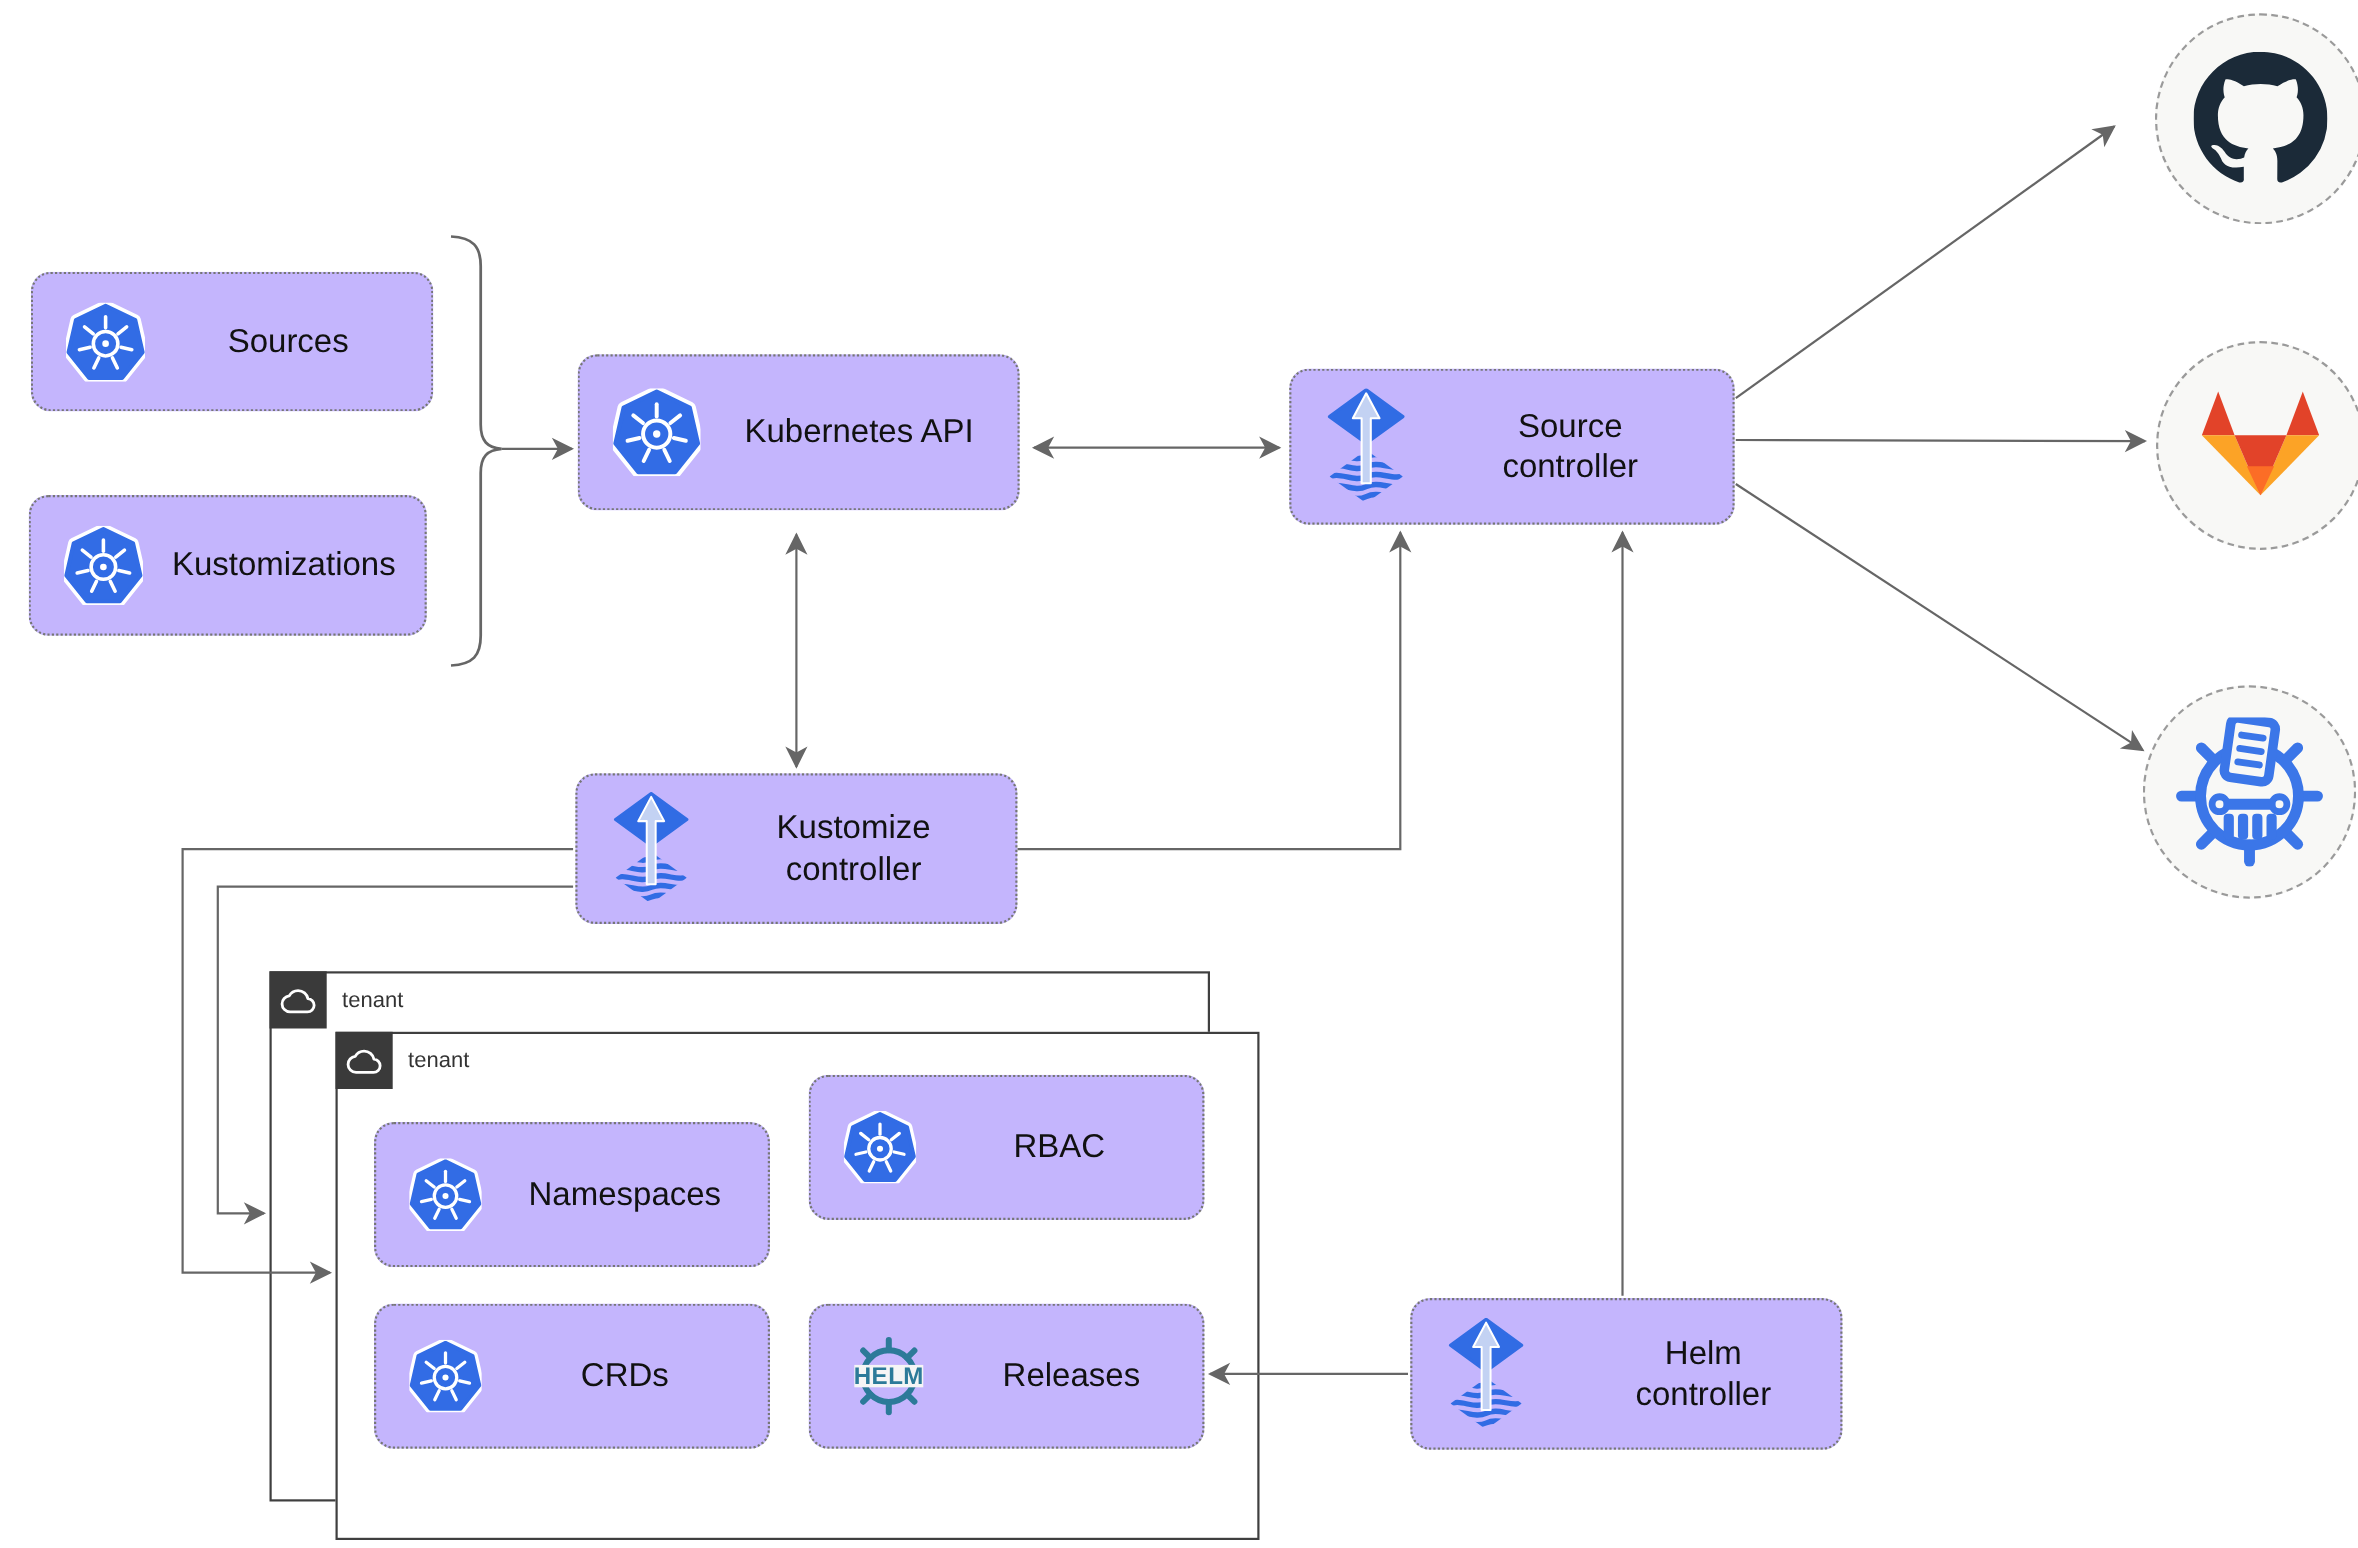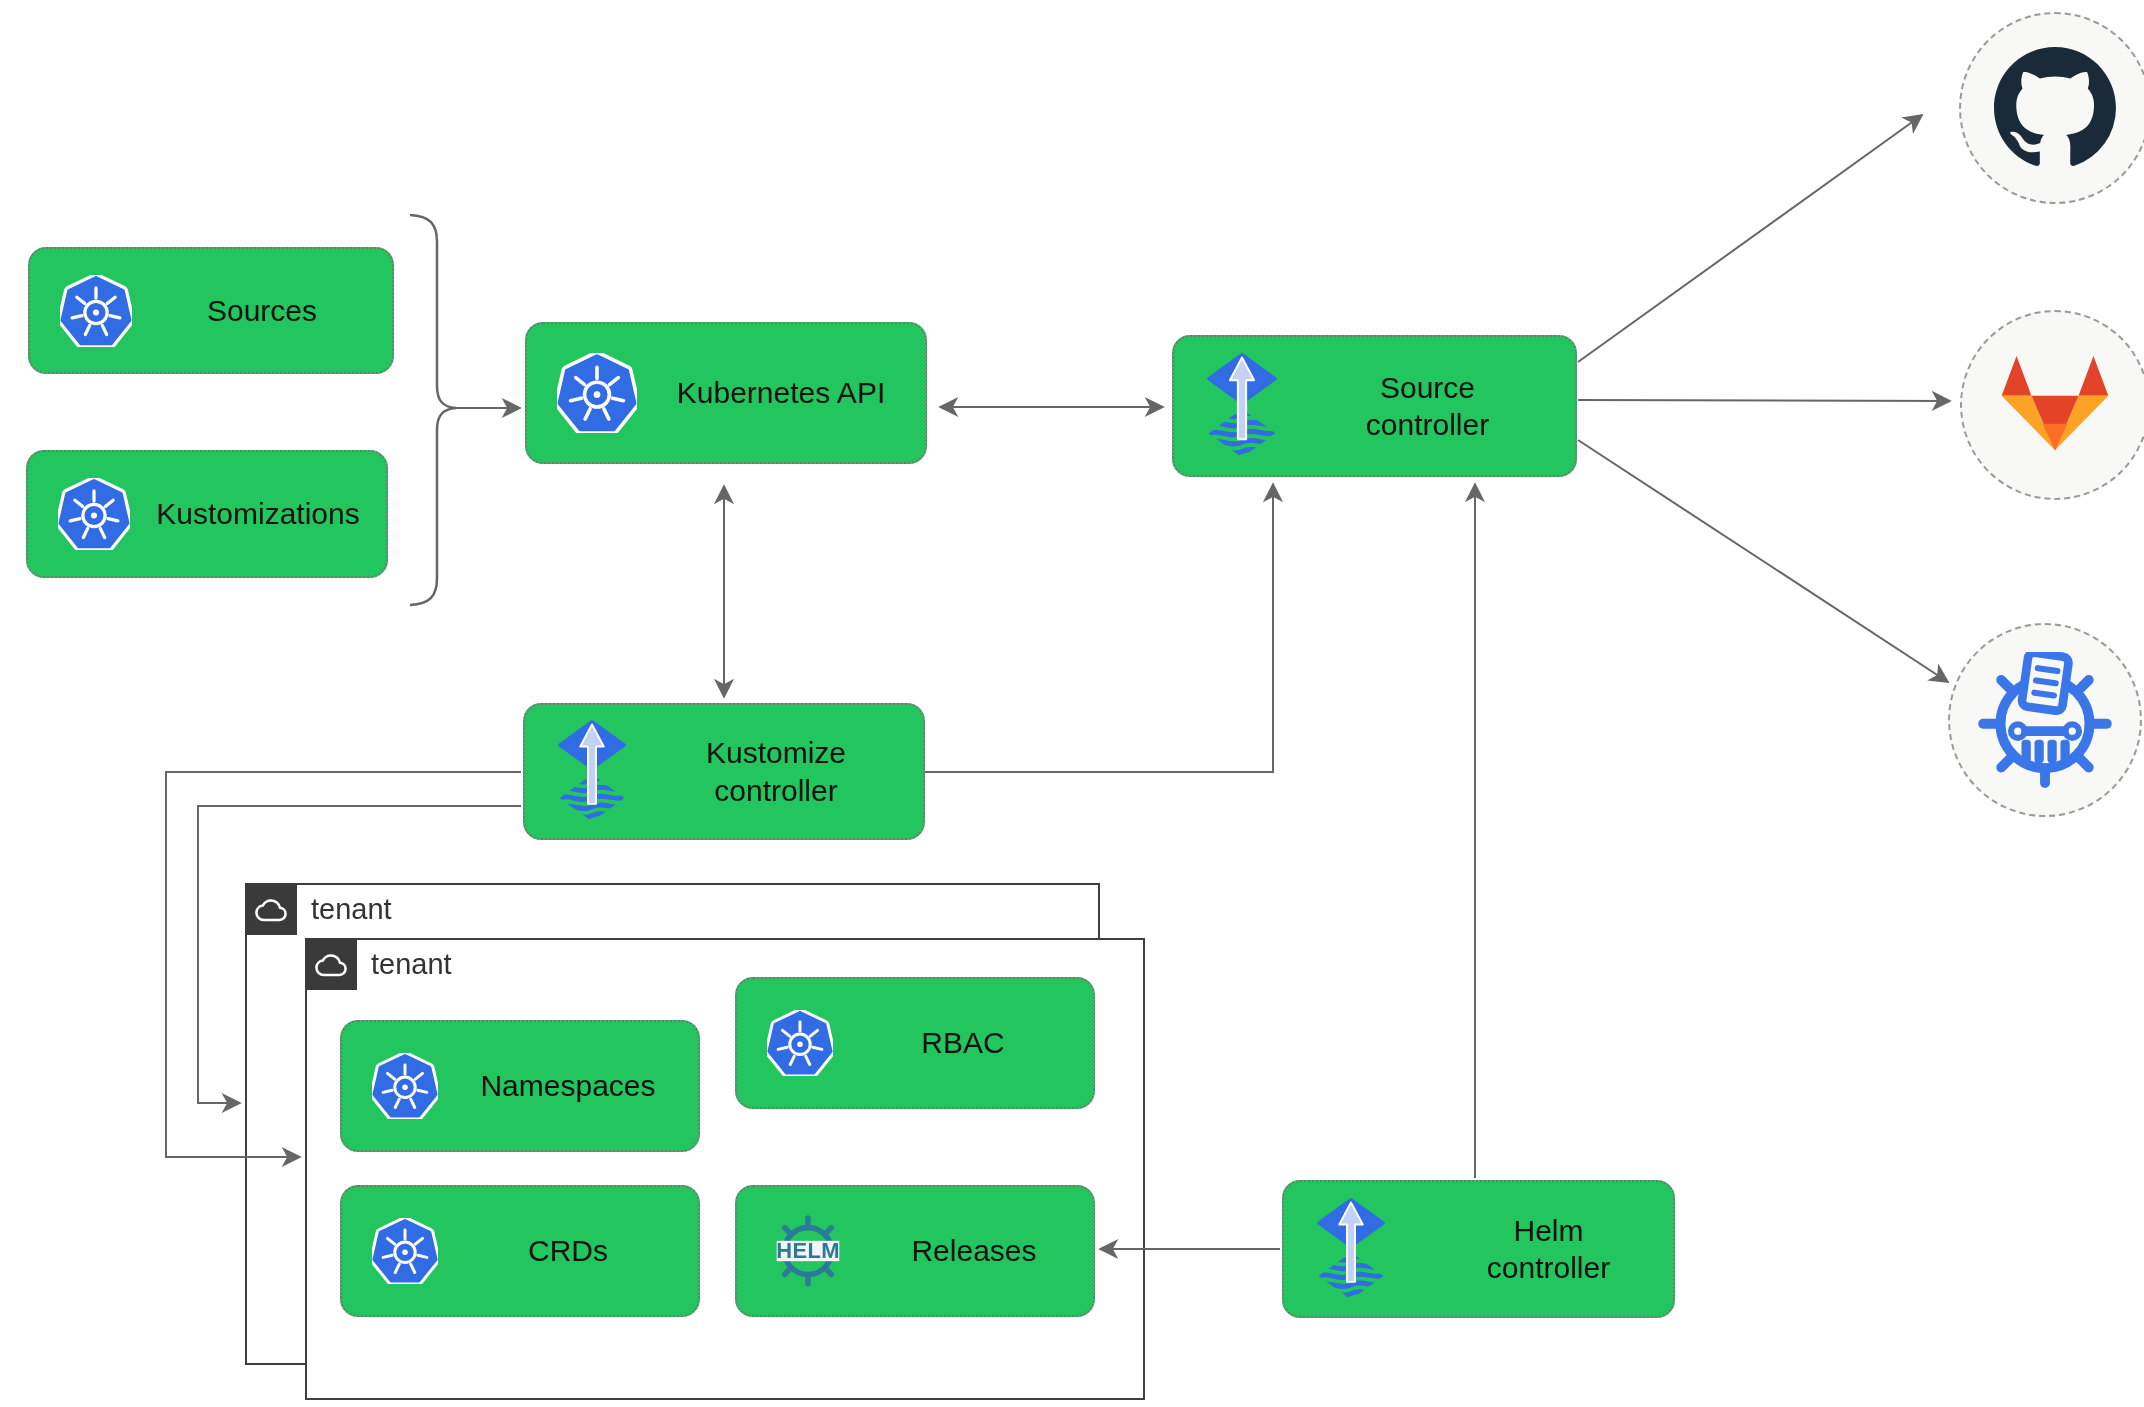--- a/index.html
+++ b/index.html
@@ -1,29 +1,29 @@
 <!DOCTYPE html>
 <html><head>
 <meta charset="utf-8">
 <style>
   html,body{margin:0;padding:0;background:#fff;}
   body{width:2144px;height:1407px;position:relative;font-family:"Liberation Sans",sans-serif;overflow:hidden;}
 
   
-  .node{position:absolute;background:#22c55e;border:2px dotted #767676;border-radius:18px;
+  .node{position:absolute;background:#c4b5fd;border:2px dotted #767676;border-radius:18px;
         display:grid;grid-template-columns:auto 1fr;align-items:center;z-index:3;box-sizing:border-box;}
   .node .icon{margin-left:30px;display:flex;align-items:center;text-decoration:underline;}
   .node .label{justify-self:center;text-align:center;font-size:30px;color:#111;line-height:1.25;}
   .node.wrap .label{max-width:200px;}
 
   
   .tenantbox{position:absolute;border:2px solid #3f3f3f;background:#fff;box-sizing:border-box;}
   .tenantbadge{position:absolute;left:-2px;top:-2px;width:52px;height:52px;background:#3a3a3a;
                display:flex;align-items:center;justify-content:center;}
-  .tenantlabel{position:absolute;left:64px;top:-2px;height:52px;line-height:52px;font-size:29px;color:#333;}
+  .tenantlabel{position:absolute;left:64px;top:-2px;height:52px;line-height:52px;font-size:20px;color:#333;}
 
   
   .ext{position:absolute;border:2px dashed #9a9a9a;border-radius:50%;background:#f8f8f6;
        display:flex;align-items:center;justify-content:center;z-index:2;box-sizing:border-box;}
 
   #edges{position:absolute;left:0;top:0;z-index:5;pointer-events:none;}
   svg{display:block;}
 </style>
 </head>
 <body>

